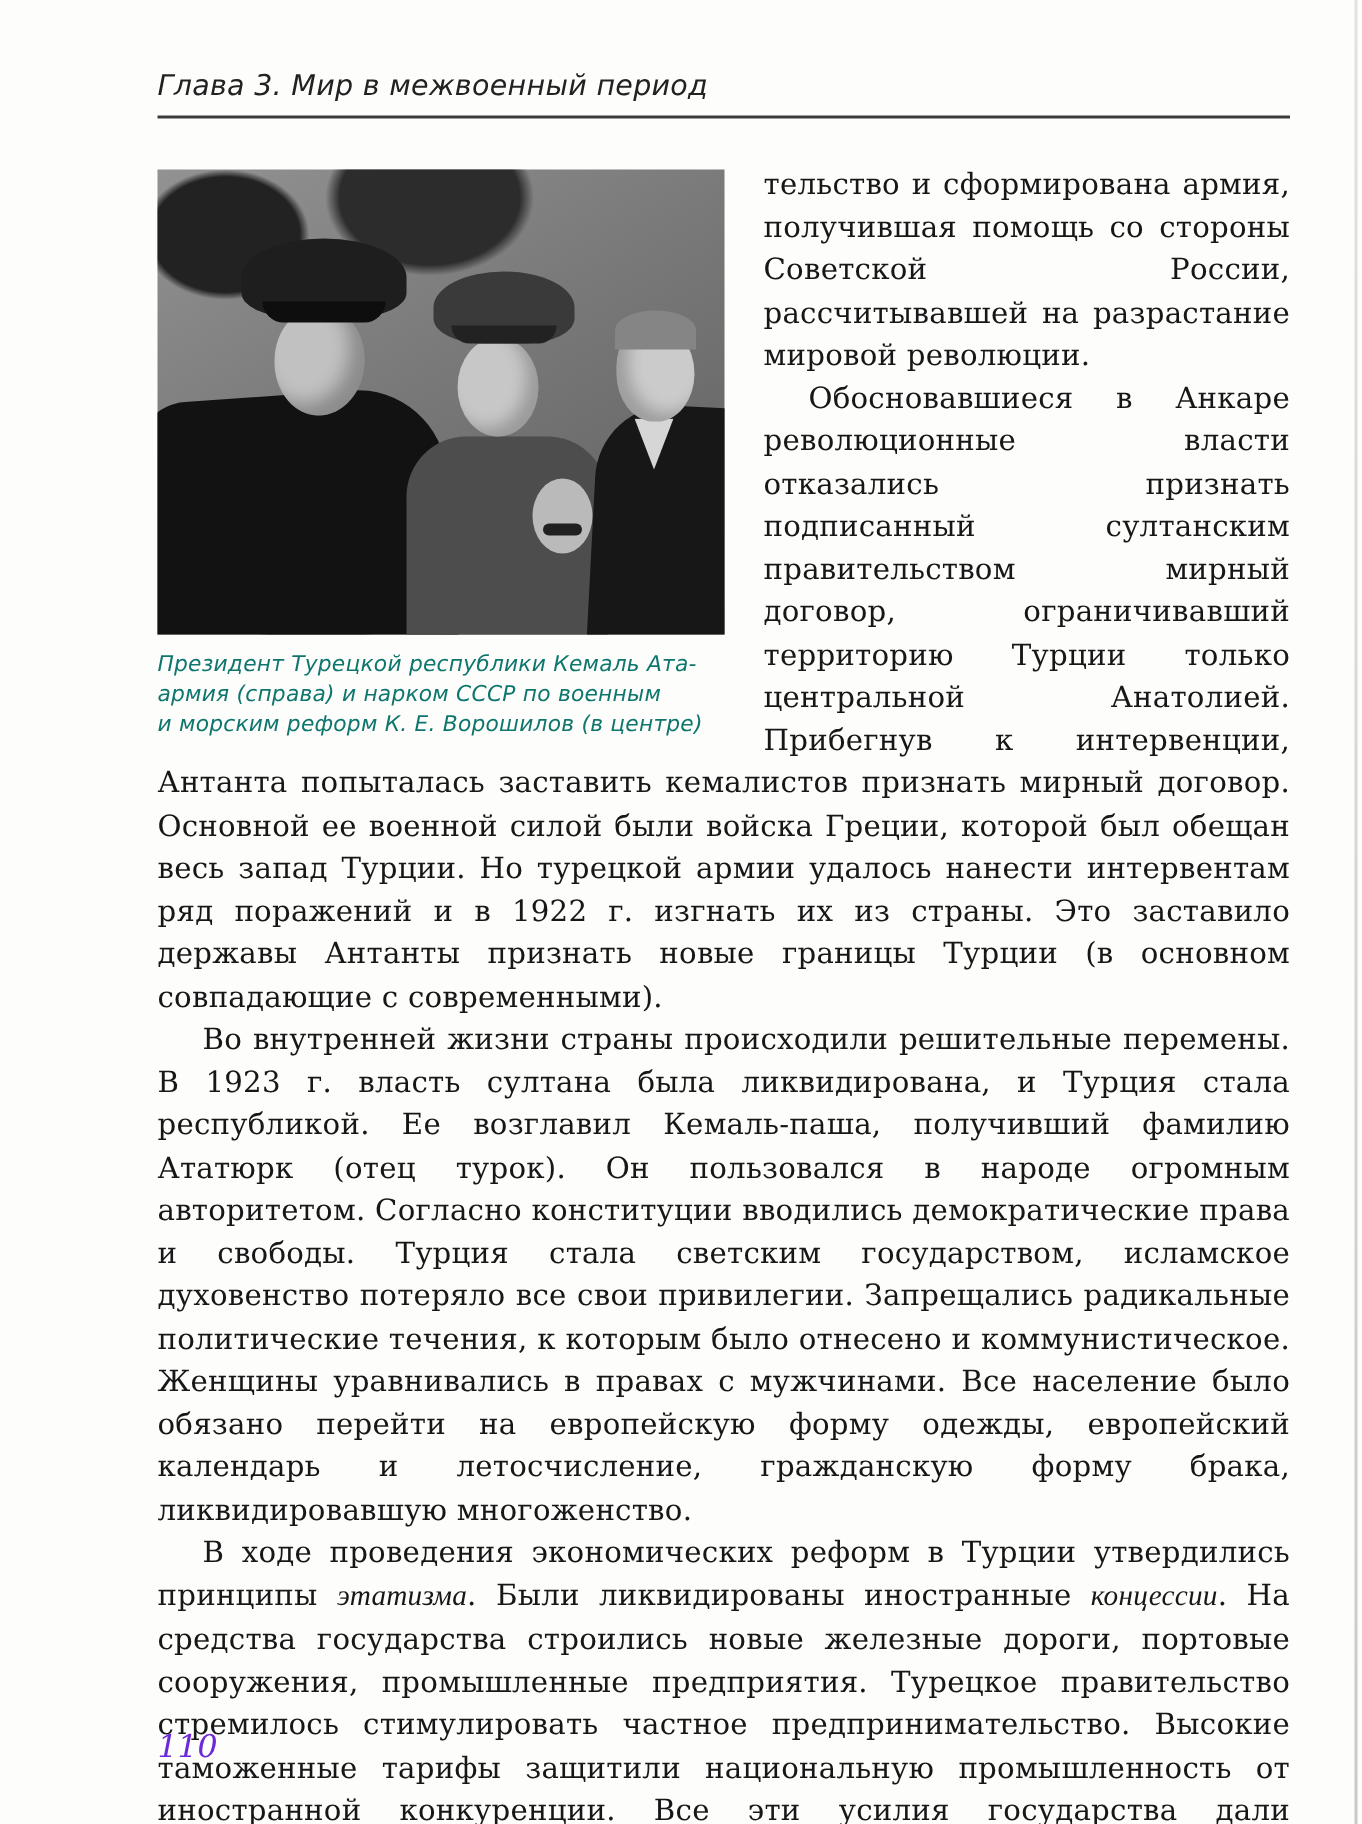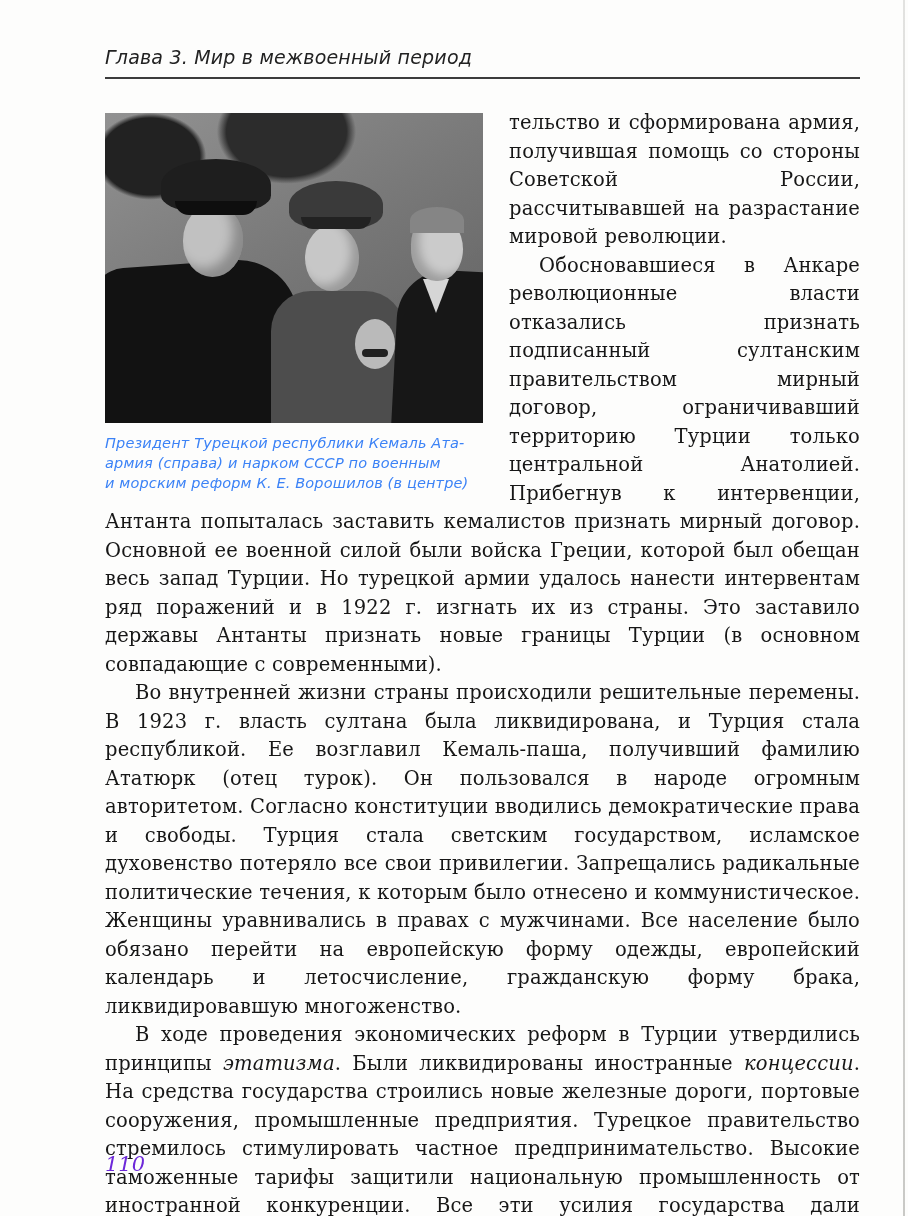--- a/index.html
+++ b/index.html
@@ -57,35 +57,35 @@
   .face-right{left:306px;top:102px;width:52px;height:66px;background:#d3c9b6;border-radius:46% 54% 50% 50%;box-shadow:inset 8px -6px 10px rgba(0,0,0,.22);}
   .hair-right{left:305px;top:94px;width:54px;height:26px;background:#8a8478;border-radius:50% 50% 0 0;}
   .face-small{left:250px;top:206px;width:40px;height:50px;background:#c2b8a6;border-radius:50%;}
   .mustache-small{left:257px;top:236px;width:26px;height:8px;background:#23221f;border-radius:4px;}
 
   .caption{
     display:block;
     font-family:"DejaVu Sans", sans-serif;
     font-style:italic;
     font-size:14.5px;line-height:20px;
-    color:#3b82f6;margin-top:10px;text-align:left;
+    color:#0f766e;margin-top:10px;text-align:left;
   }
   .cap-line{display:block;}
 
   
   .body-text{
     font-size:19.5px;
     line-height:28.5px;
     text-align:justify;
     color:#171717;
     letter-spacing:.15px;
   }
   .para{margin:0;text-indent:30px;}
   .para.no-indent{text-indent:0;}
-  .term{font-style:italic;}
+  .term{font-style:italic;font-family:Liberation Serif, serif;}
 
   .page-number{
     position:absolute;left:105px;bottom:40px;
     font-family:"DejaVu Serif", serif;
     font-style:italic;
     font-size:21px;color:#6d28d9;
   }
 </style>
 </head>
 <body>

